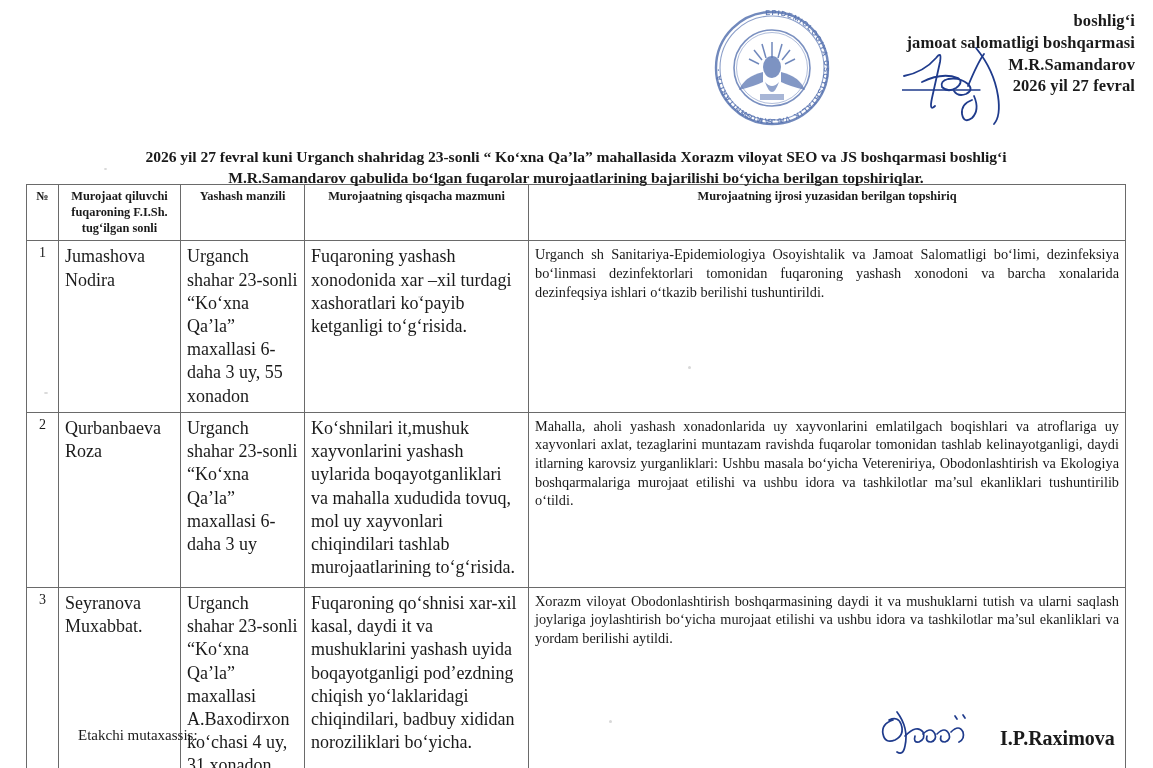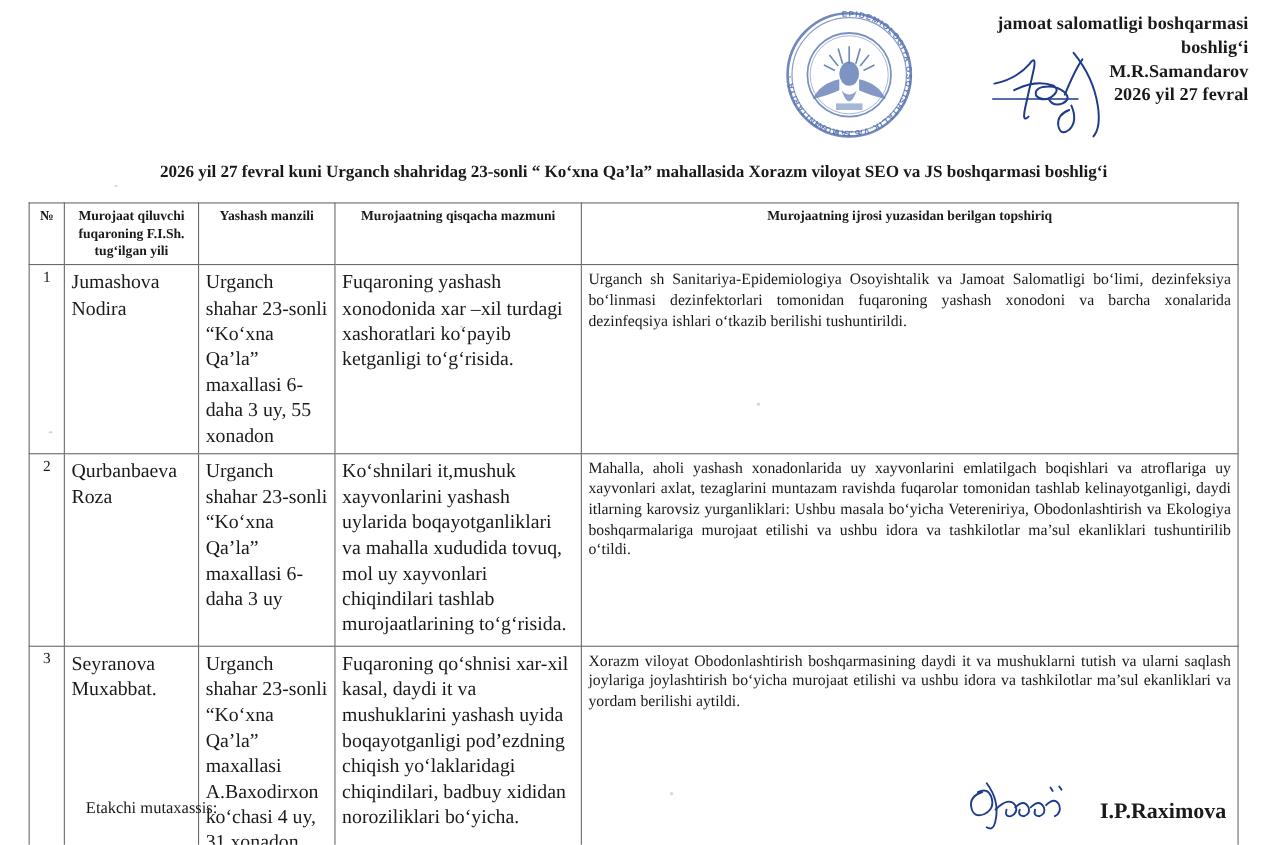--- a/index.html
+++ b/index.html
@@ -201,55 +201,56 @@
       <ellipse cx="65" cy="65" rx="9" ry="11" fill="#2a4d9b" opacity=".82"></ellipse>
       <path d="M 56,70 Q 38,74 32,88 Q 48,84 56,80 Z" fill="#2a4d9b" opacity=".78"></path>
       <path d="M 74,70 Q 92,74 98,88 Q 82,84 74,80 Z" fill="#2a4d9b" opacity=".78"></path>
       <path d="M 58,80 Q 65,100 72,80 Q 65,88 58,80 Z" fill="#2a4d9b" opacity=".7"></path>
       <rect x="53" y="92" width="24" height="6" fill="#2a4d9b" opacity=".55"></rect>
     </g>
   </svg>
 </div>
 
 <div class="header-block">
+  <div class="header-line">boshlig‘i</div>
   <div class="header-line">jamoat salomatligi  boshqarmasi</div>
-  <div class="header-line">boshlig‘i</div>
   <div class="header-line">M.R.Samandarov</div>
   <div class="header-line">2026 yil 27 fevral</div>
 </div>
 
 <div class="sig-head">
   <svg viewBox="0 0 170 80" width="170" height="80" aria-hidden="true">
     <g fill="none" stroke="#1f3b8c" stroke-width="1.8" stroke-linecap="round">
       <path d="M 2,30 Q 22,26 34,12 Q 40,4 38,16 Q 34,34 30,52 Q 27,66 33,60"></path>
       <path d="M 20,36 Q 40,26 56,32 Q 62,36 54,42 Q 46,47 40,41 Q 38,35 46,33 Q 58,31 66,38 Q 72,44 64,48 Q 56,51 52,45"></path>
       <path d="M 66,40 Q 76,16 82,8"></path>
       <path d="M 72,50 Q 78,64 70,72 Q 62,78 60,68 Q 59,58 70,54"></path>
       <path d="M -6,44 L 78,44" stroke-width="1.3"></path>
       <path d="M 74,2 Q 92,24 96,50 Q 99,70 92,78"></path>
     </g>
   </svg>
 </div>
 
 <div class="doc-title">
   <div>2026 yil 27 fevral kuni Urganch shahridag  23-sonli “ Ko‘xna Qa’la” mahallasida  Xorazm viloyat SEO va JS boshqarmasi boshlig‘i</div>
+  <div>M.R.Samandarov qabulida bo‘lgan fuqarolar murojaatlarining bajarilishi bo‘yicha berilgan topshiriqlar.</div>
 </div>
 
 <table class="report">
   <colgroup>
     <col class="col-no">
       <col class="col-name">
       <col class="col-addr">
       <col class="col-summary">
       <col class="col-task">
   </colgroup>
   <thead>
     <tr>
       <th>№</th>
-      <th>Murojaat qiluvchi fuqaroning F.I.Sh. tug‘ilgan yili</th>
+      <th>Murojaat qiluvchi fuqaroning F.I.Sh. tug‘ilgan sonli</th>
       <th>Yashash manzili</th>
       <th>Murojaatning qisqacha mazmuni</th>
       <th>Murojaatning ijrosi yuzasidan berilgan topshiriq</th>
     </tr>
   </thead>
   <tbody>
     <tr class="r1">
       <td class="c-no">1</td>
       <td class="c-name">Jumashova Nodira</td>
       <td class="c-addr">Urganch shahar 23-sonli “Ko‘xna Qa’la” maxallasi 6-daha 3 uy, 55 xonadon</td>

